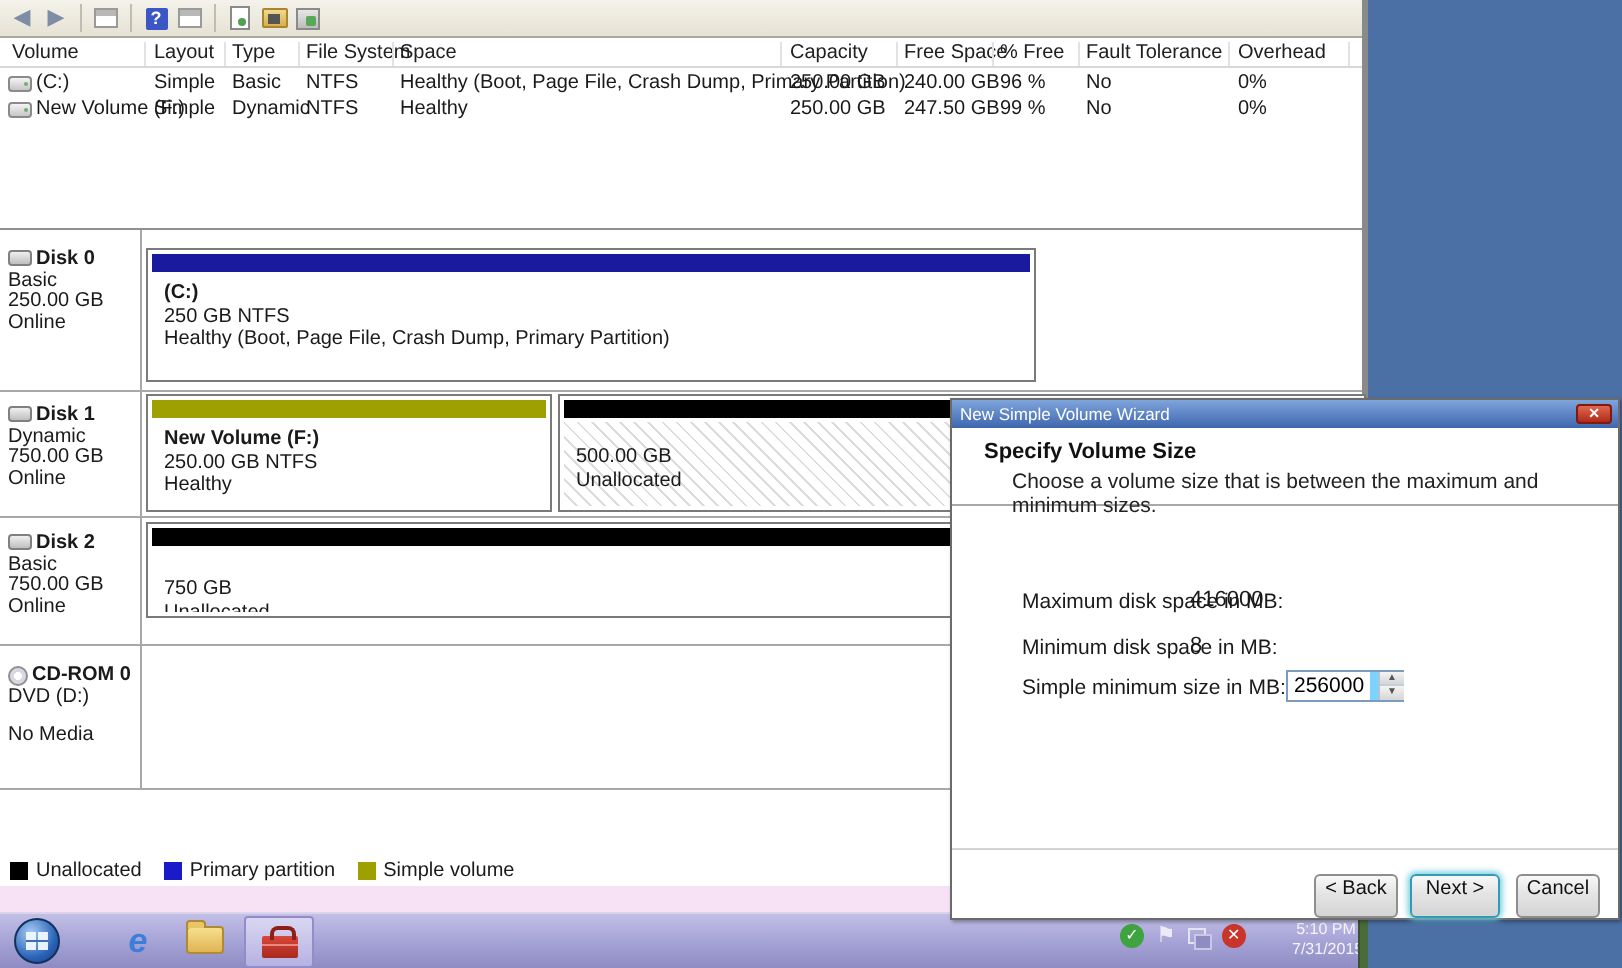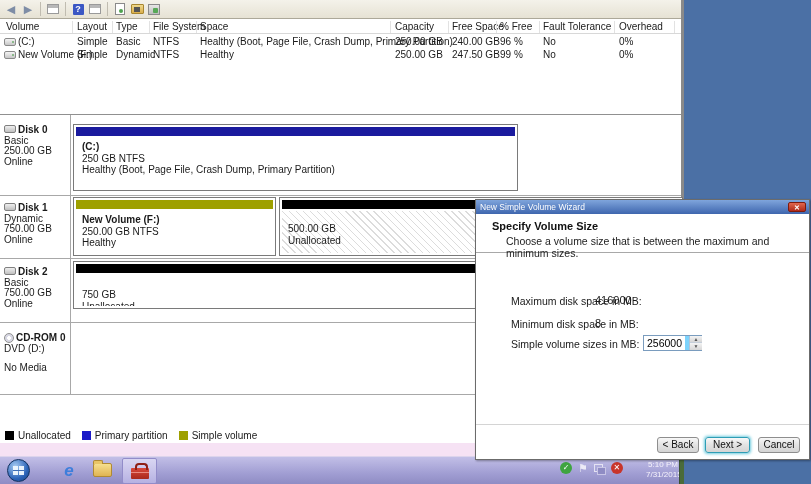--- a/index.html
+++ b/index.html
@@ -89,21 +89,21 @@
   #wiz-head .h2 { position:absolute; left:30px; top:21px; font-size:10.5px; color:#222; }
   .wiz-label { position:absolute; left:35px; font-size:10.5px; color:#1a1a1a; white-space:nowrap; }
   .wiz-value { position:absolute; left:119px; font-size:11px; color:#1a1a1a; }
   #spinbox { position:absolute; left:167px; top:135px; width:59px; height:16px; border:1px solid #7A9CBE; background:#7dd3fc; }
   #spin-input { position:absolute; left:0; top:0; width:41px; height:14px; border:none; outline:none; font-family:"Liberation Sans",sans-serif; font-size:10.5px; padding-left:3px; }
   #spinner { position:absolute; right:0; top:0; width:12px; height:14px; border-left:1px solid #B0C4D8; }
   .spin-btn { position:absolute; left:0; width:12px; height:7px; background:linear-gradient(#F4F4F4,#D6D6D6); color:#555; font-size:5px; text-align:center; line-height:7px; }
   .spin-up { top:0; border-bottom:1px solid #C4CEDA; }
   .spin-dn { top:7px; }
   #wiz-btnline { position:absolute; left:0; top:224px; width:100%; height:1px; background:#D4D4D4; box-shadow:0 1px 0 #fff; }
-  .wiz-btn { position:absolute; top:237px; height:16px; background:linear-gradient(#F8F8F8,#E4E4E4 45%,#D4D4D4); border:1px solid #8E8E8E; border-radius:3px; font-size:10px; color:#111; text-align:center; line-height:14px; }
+  .wiz-btn { position:absolute; top:237px; height:22px; background:linear-gradient(#F8F8F8,#E4E4E4 45%,#D4D4D4); border:1px solid #8E8E8E; border-radius:3px; font-size:10px; color:#111; text-align:center; line-height:14px; }
   #btn-back { left:181px; width:42px; }
   #btn-next { left:229px; width:45px; border:1px solid #2E9DB5; box-shadow:0 0 3px 1px #6FCBDE; }
   #btn-cancel { left:282px; width:42px; }
 </style>
 </head>
 <body>
 
 <div id="screen">
 
   <div id="mmc">
@@ -308,21 +308,21 @@
     <div id="wiz-close">✕</div>
     <div id="wiz-head">
       <div class="h1">Specify Volume Size</div>
       <div class="h2">Choose a volume size that is between the maximum and minimum sizes.</div>
     </div>
 
     <span class="wiz-label" style="top:95px">Maximum disk space in MB:</span>
     <span class="wiz-value" style="top:94px">416000</span>
     <span class="wiz-label" style="top:118px">Minimum disk space in MB:</span>
     <span class="wiz-value" style="top:117px">8</span>
-    <span class="wiz-label" style="top:138px">Simple volume sizes in MB:</span>
+    <span class="wiz-label" style="top:138px">Simple minimum size in MB:</span>
 
     <div id="spinbox">
       <input id="spin-input" value="256000" style="">
       <div id="spinner">
         <div class="spin-btn spin-up">▲</div>
         <div class="spin-btn spin-dn">▼</div>
       </div>
     </div>
 
     <div id="wiz-btnline"></div>

